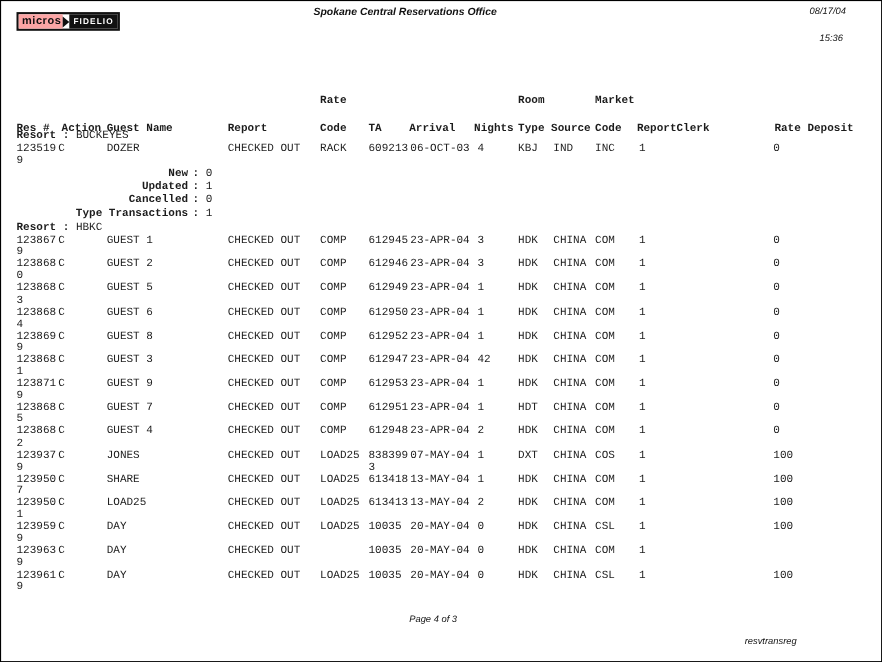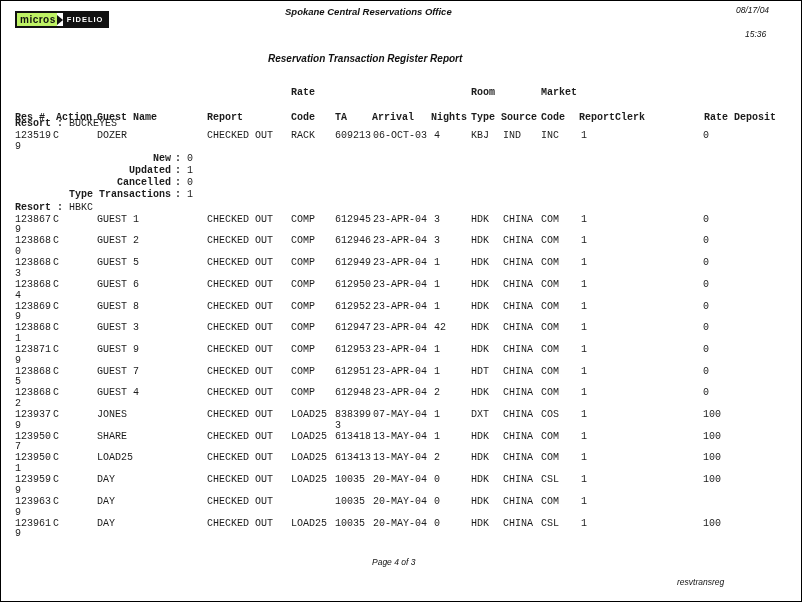--- a/index.html
+++ b/index.html
@@ -23,21 +23,21 @@
   #report-title{top:52px;left:267px;font-size:10px;}
   #report-date{top:4px;left:735px;font-size:8.5px;font-weight:normal;}
   #report-time{top:28px;left:744px;font-size:8.5px;font-weight:normal;}
   
   .mf-logo{
     position:absolute;top:10px;left:14px;height:13px;
     display:flex;align-items:stretch;
     border:2px solid #111;background:#fff;
     font-family:"Liberation Sans",sans-serif;
   }
-  .mf-micros{background:#bef264;color:#111;font-weight:bold;font-size:10px;
+  .mf-micros{background:#fca5a5;color:#111;font-weight:bold;font-size:10px;
     padding:0 1px 0 3px;display:flex;align-items:center;letter-spacing:0.5px;text-align:right;}
   .mf-arrow{width:0;height:0;border-top:5px solid transparent;border-bottom:5px solid transparent;
     border-left:6px solid #111;align-self:center;}
   .mf-fidelio{background:#111;color:#fff;font-weight:bold;font-size:7.5px;
     padding:0 4px;display:flex;align-items:center;letter-spacing:1px;}
   .opera-logo{position:absolute;top:30px;left:15px;}
   
   .th{
     position:absolute;font-size:10px;font-weight:bold;line-height:11px;white-space:pre;
   }
@@ -73,21 +73,20 @@
 
 <div class="page">
 
   <div class="mf-logo">
     <span class="mf-micros">micros</span>
     <span class="mf-arrow"></span>
     <span class="mf-fidelio">FIDELIO</span>
   </div>
 
   <div class="title" id="office-title">Spokane Central Reservations Office</div>
-  <div class="title" id="report-title">Reservation Transaction Register Report</div>
   <div class="title" id="report-date">08/17/04</div>
   <div class="title" id="report-time">15:36</div>
 
   <span class="th l1 h-ratetop">Rate</span>
   <span class="th l1 h-roomtop">Room</span>
   <span class="th l1 h-markettop">Market</span>
 
   <span class="th l2 h-res">Res #</span>
   <span class="th l2 h-action">Action</span>
   <span class="th l2 h-guest">Guest Name</span>

